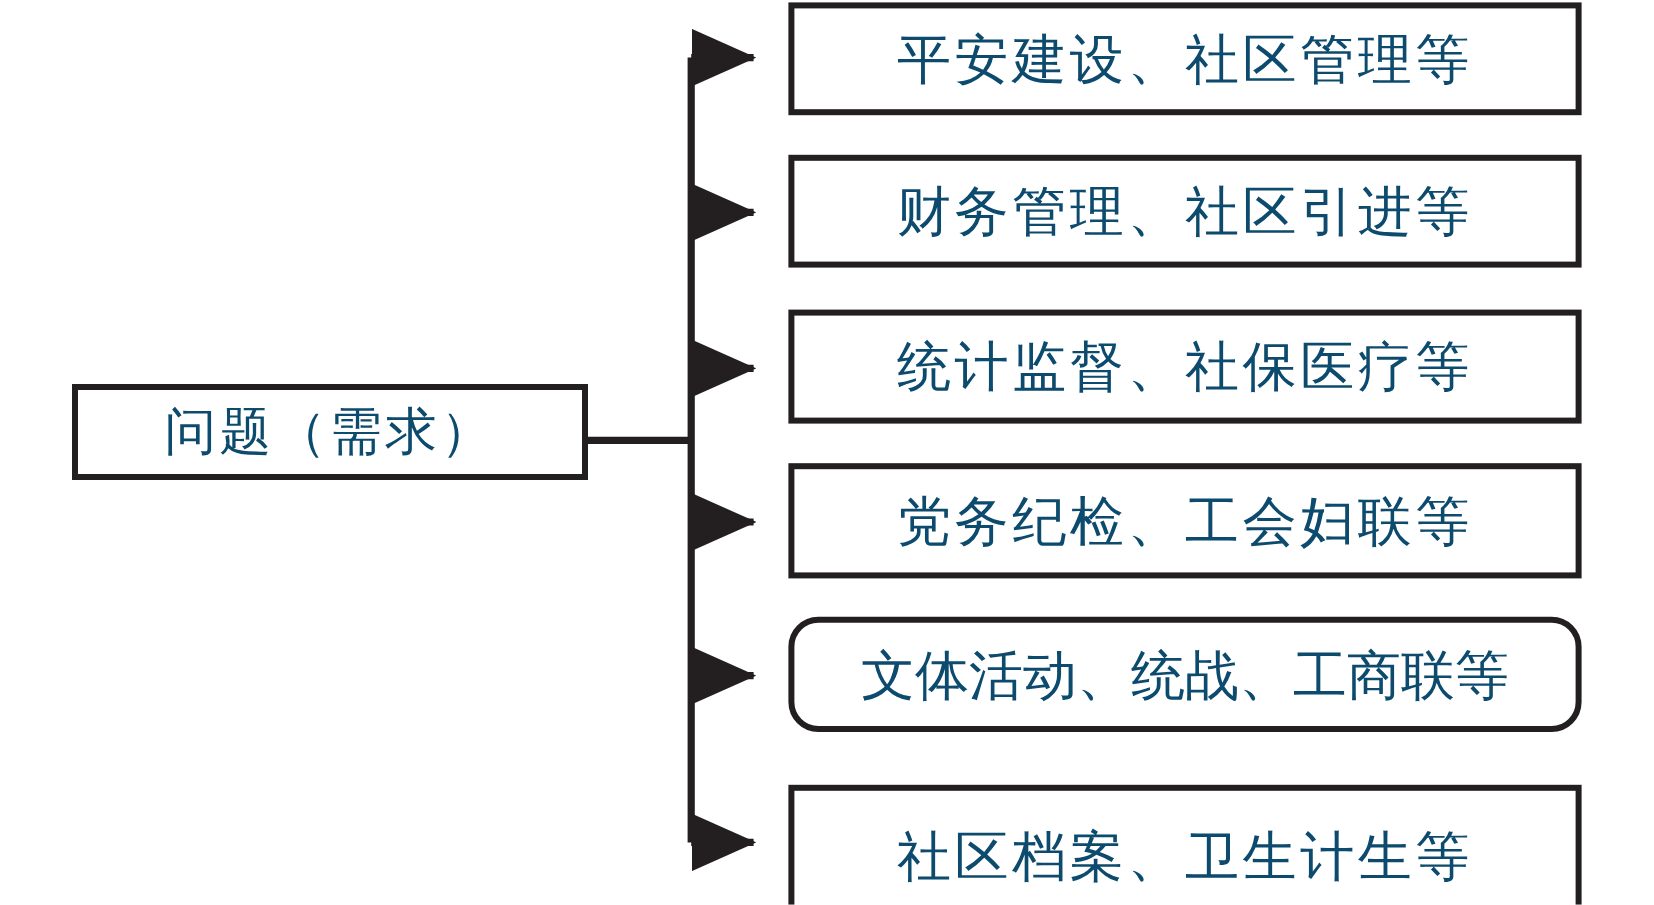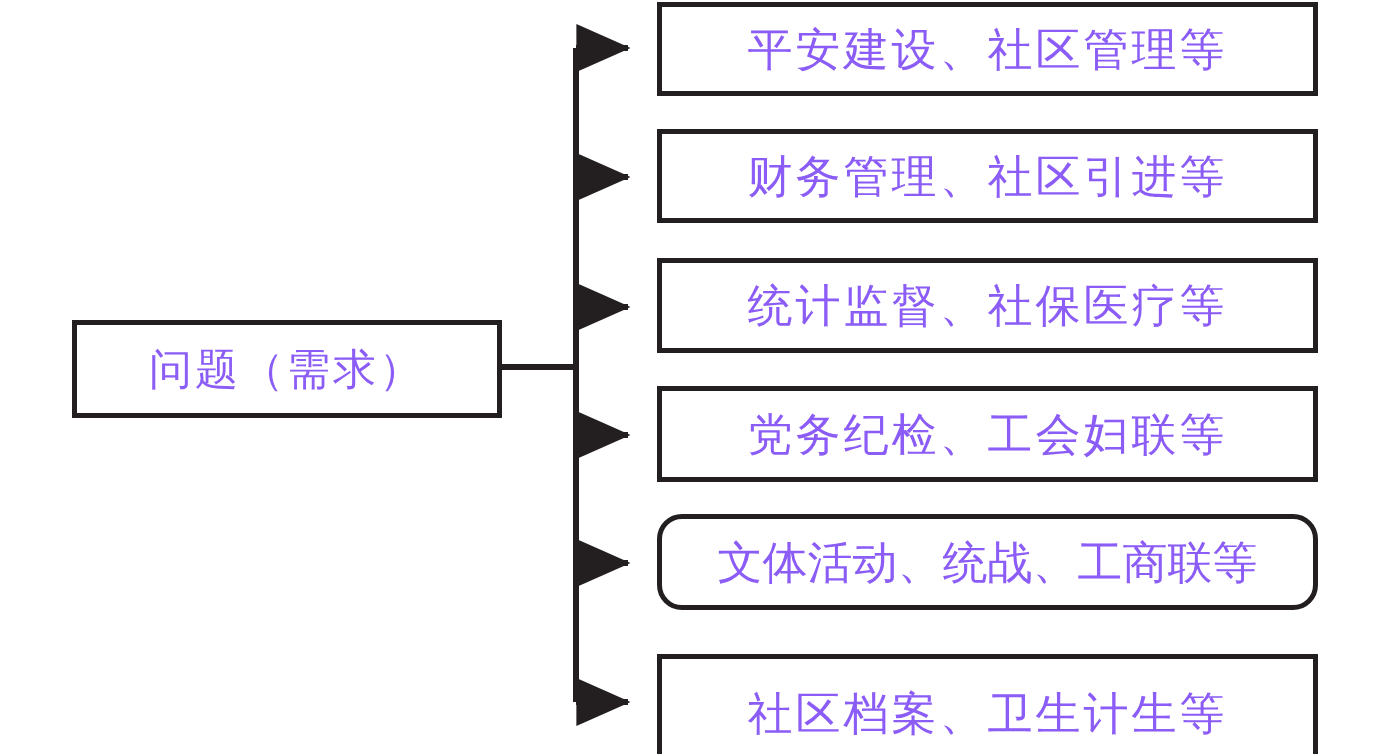--- a/index.html
+++ b/index.html
@@ -20,33 +20,33 @@
   .node-box {
     position: absolute;
     box-sizing: border-box;
     background: #ffffff;
     border: 5px solid #231f20;
     display: flex;
     align-items: center;
     justify-content: center;
   }
   .node-label {
-    color: #8b5cf6;
+    color: #0c4a6e;
     font-family: "DejaVu Serif", "Liberation Serif", serif;
     font-size: 44px;
     line-height: 1;
     white-space: nowrap;
     letter-spacing: 2px;
   }
   
   #root-node {
-    left: 72px;
+    left: 60px;
     top: 320px;
     width: 430px;
-    height: 98px;
+    height: 80px;
   }
   #root-node .node-label {
     font-size: 43px;
     letter-spacing: 3px;
   }
   
   .branch-node {
     left: 657px;
     width: 661px;
   }

